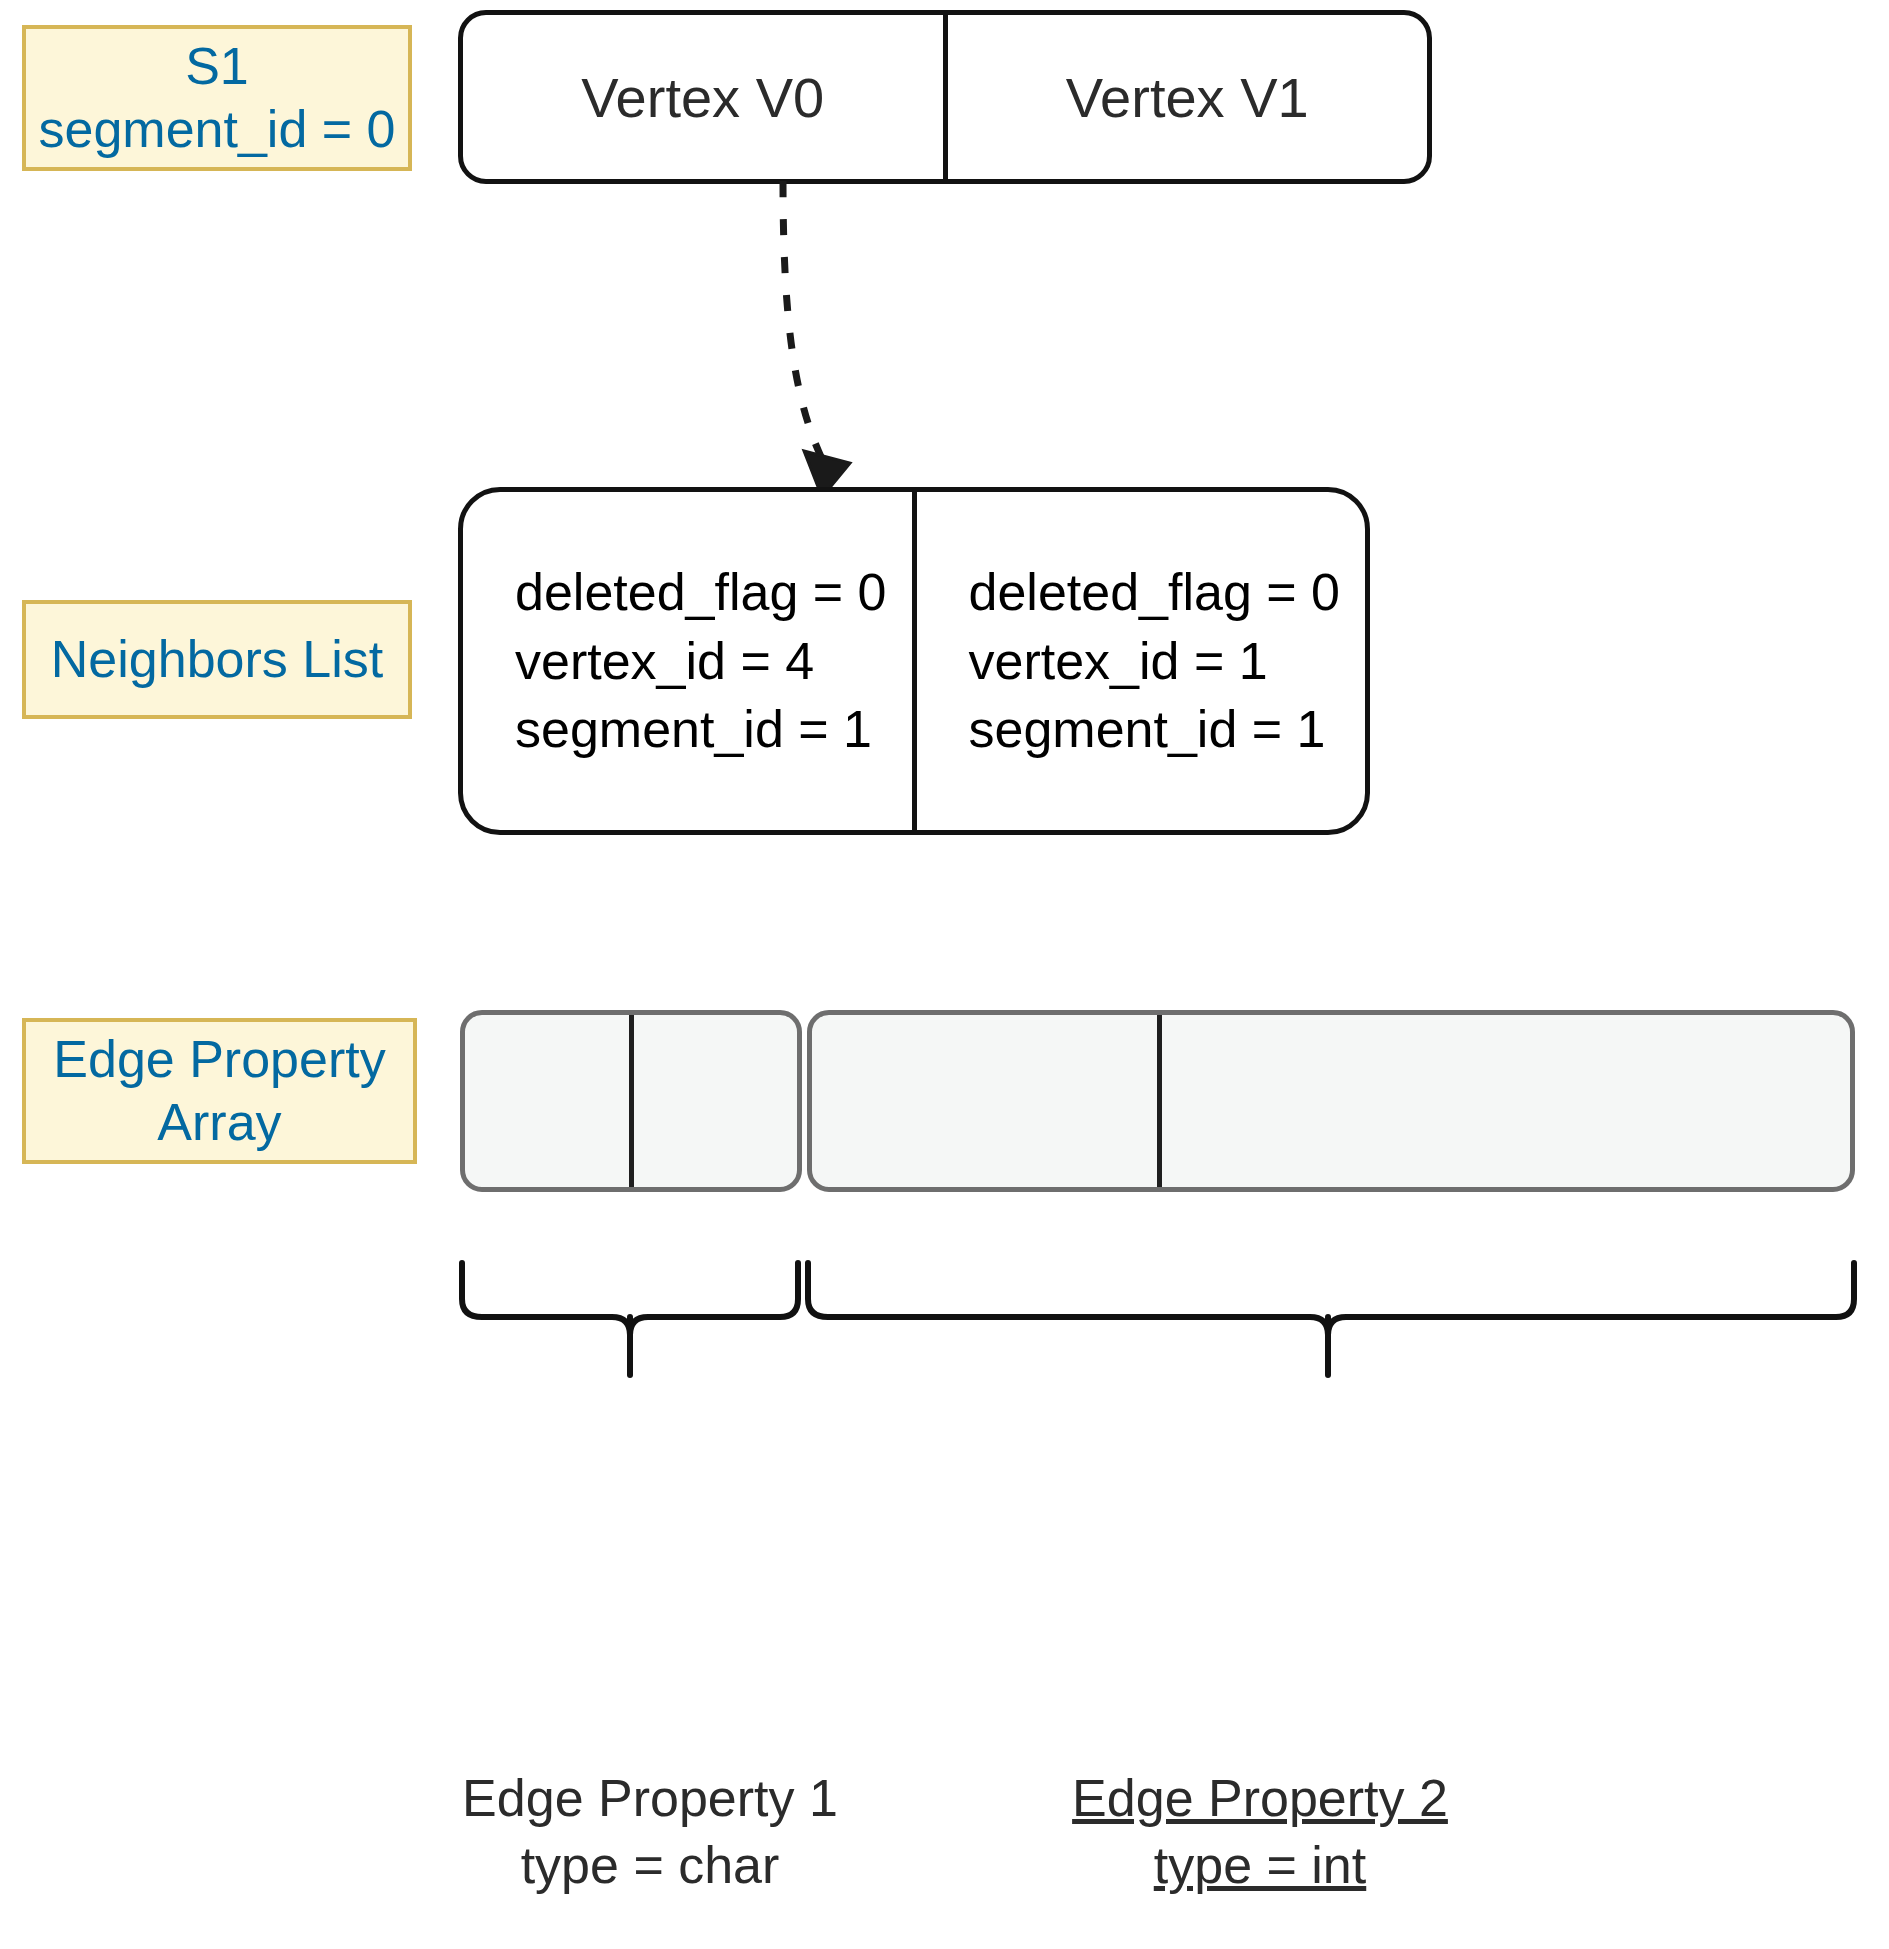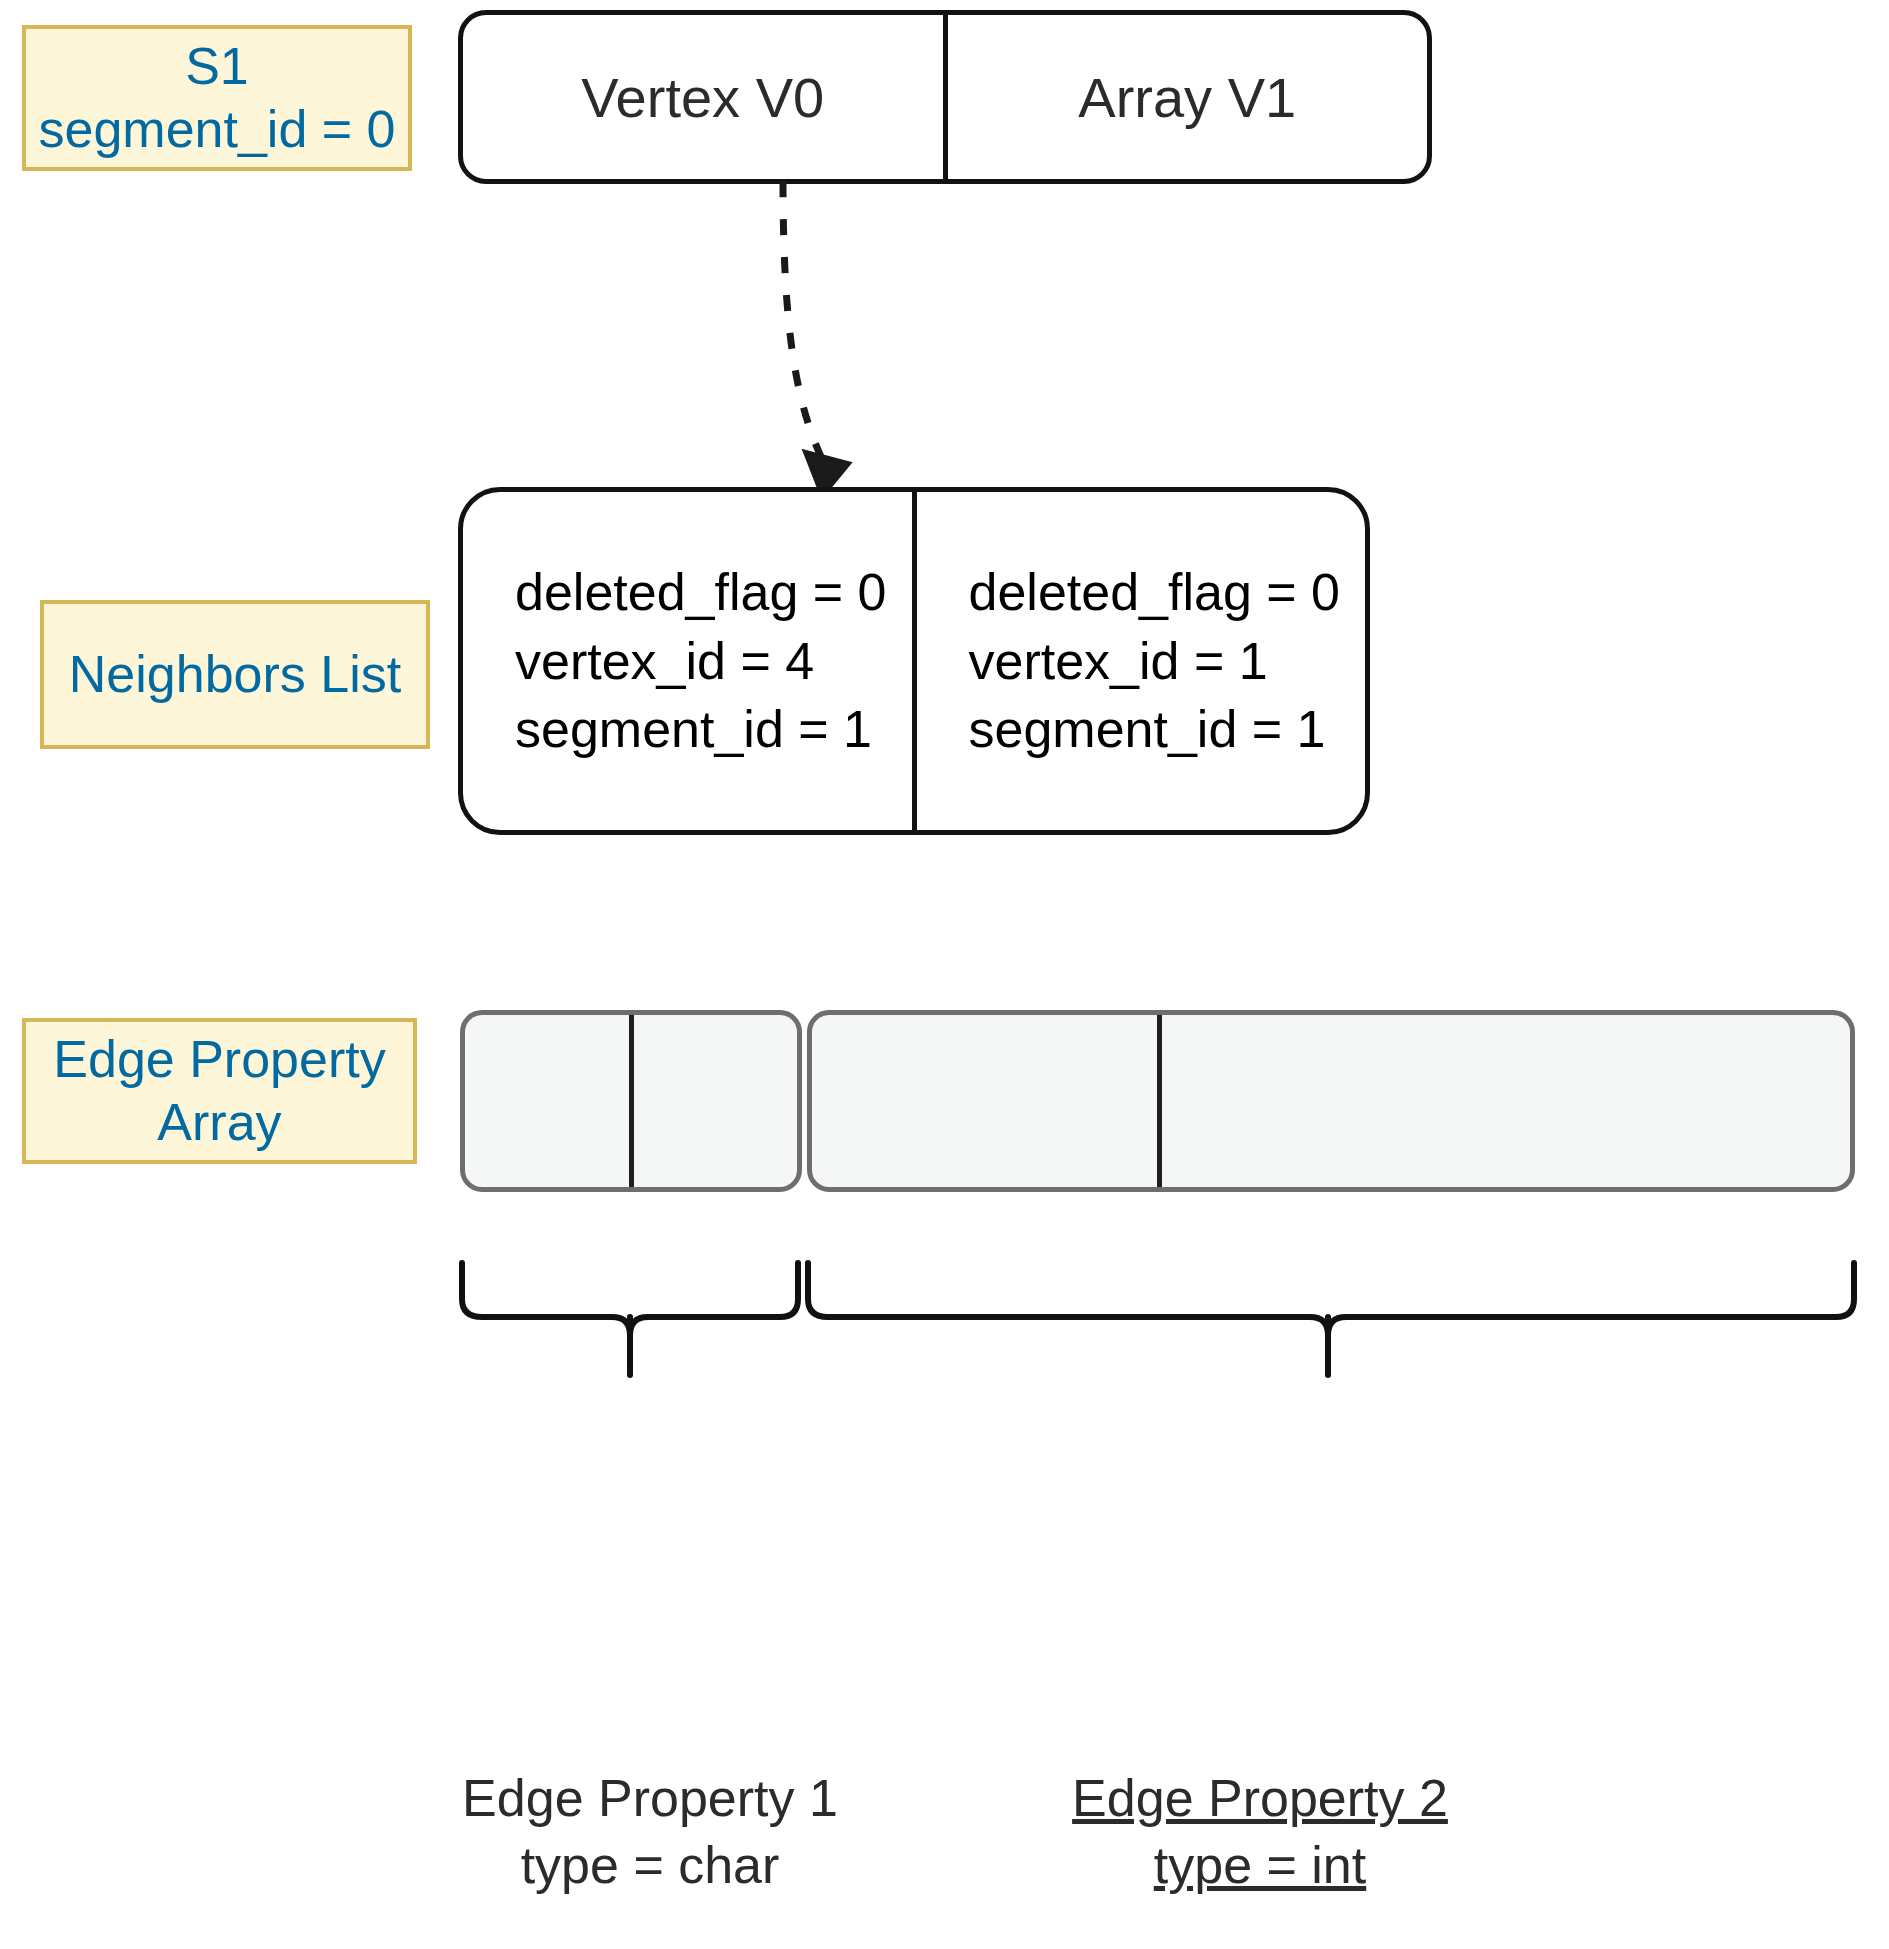--- a/index.html
+++ b/index.html
@@ -42,22 +42,21 @@
   #legend-s1 {
     left: 22px;
     top: 25px;
     width: 390px;
     height: 146px;
   }
   #legend-neighbors {
     left: 22px;
     top: 600px;
     width: 390px;
-    height: 149px;
-    margin-left: 18px;
+    height: 119px;
   }
   #legend-edge-array {
     left: 22px;
     top: 1018px;
     width: 395px;
     height: 146px;
   }
 
   
   #vertex-row {
@@ -174,21 +173,21 @@
       <div>S1</div>
       <div>segment_id = 0</div>
     </div>
   </div>
 
   <div id="vertex-row">
     <div class="vertex-cell">
       <span>Vertex V0</span>
     </div>
     <div class="vertex-cell">
-      <span>Array V1</span>
+      <span>Vertex V1</span>
     </div>
   </div>
 
   <svg id="connector-arrow" viewBox="0 0 260 330">
     <path d="M 83 6 C 83 150, 95 230, 125 290" fill="none" stroke="#1a1a1a" stroke-width="7" stroke-dasharray="16 22" stroke-linecap="butt"></path>
     <path d="M 122 322 L 104 276 L 150 288 Z" fill="#1a1a1a" stroke="#1a1a1a" stroke-width="3"></path>
   </svg>
 
   <div class="legend-box" id="legend-neighbors">
     <div>Neighbors List</div>

